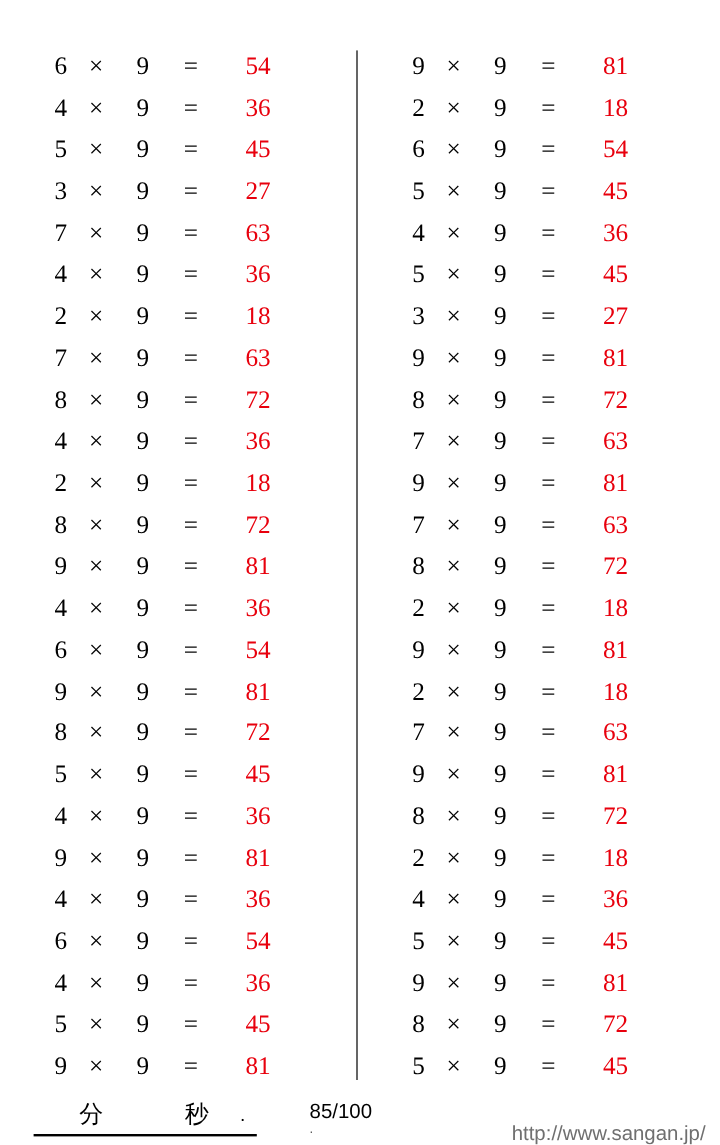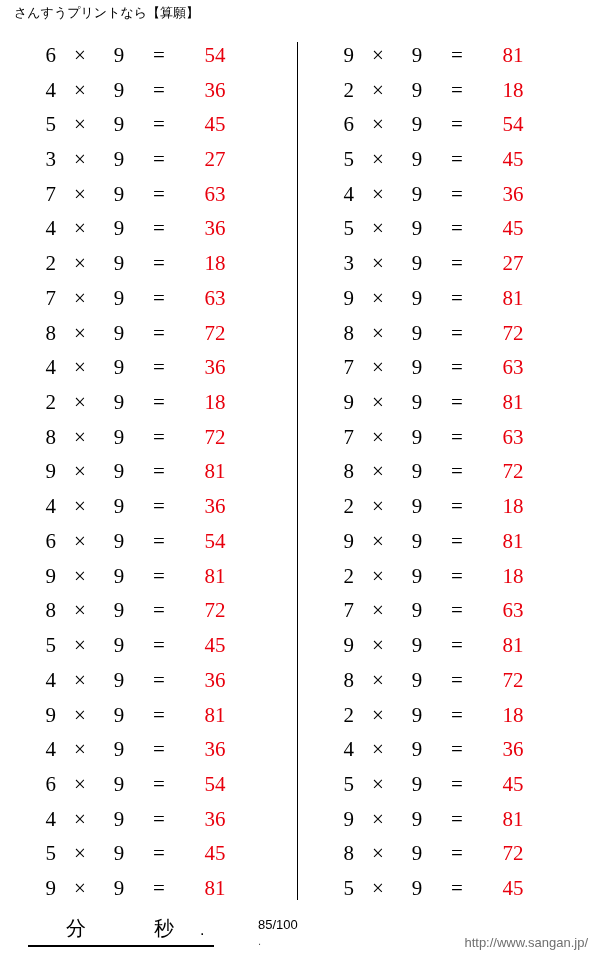--- a/index.html
+++ b/index.html
@@ -116,21 +116,21 @@
     position: absolute;
     left: 172px;
     top: 6px;
     font-size: 16px;
     font-family: "Liberation Sans", sans-serif;
   }
   .page-num {
     position: absolute;
     left: 258px;
     top: 12px;
-    font-size: 13px;
+    font-size: 17px;
     font-family: "Liberation Sans", sans-serif;
     color: #000000;
   }
   .page-dot {
     position: absolute;
     left: 258px;
     top: 30px;
     font-size: 11px;
     font-family: "Liberation Sans", sans-serif;
     color: #555555;
@@ -141,32 +141,31 @@
     top: 12px;
     font-size: 13px;
     font-family: "Liberation Sans", sans-serif;
     color: #6f6f6f;
     text-align: right;
   }
   .url {
     position: absolute;
     right: 12px;
     top: 30px;
-    font-size: 13px;
+    font-size: 17px;
     font-family: "Liberation Sans", sans-serif;
     color: #6f6f6f;
   }
 </style>
 </head>
 <body>
 
 <div class="page">
 
   <div class="header">
-    <div class="header-sub">さんすうプリントなら【算願】</div>
   </div>
 
   <div class="columns">
     <div class="col col-left">
         <div class="row">
           <span class="cell operand-a">6</span>
           <span class="cell op">×</span>
           <span class="cell operand-b">9</span>
           <span class="cell eq">=</span>
           <span class="cell answer" style="color: rgb(232, 0, 13);">54</span>

